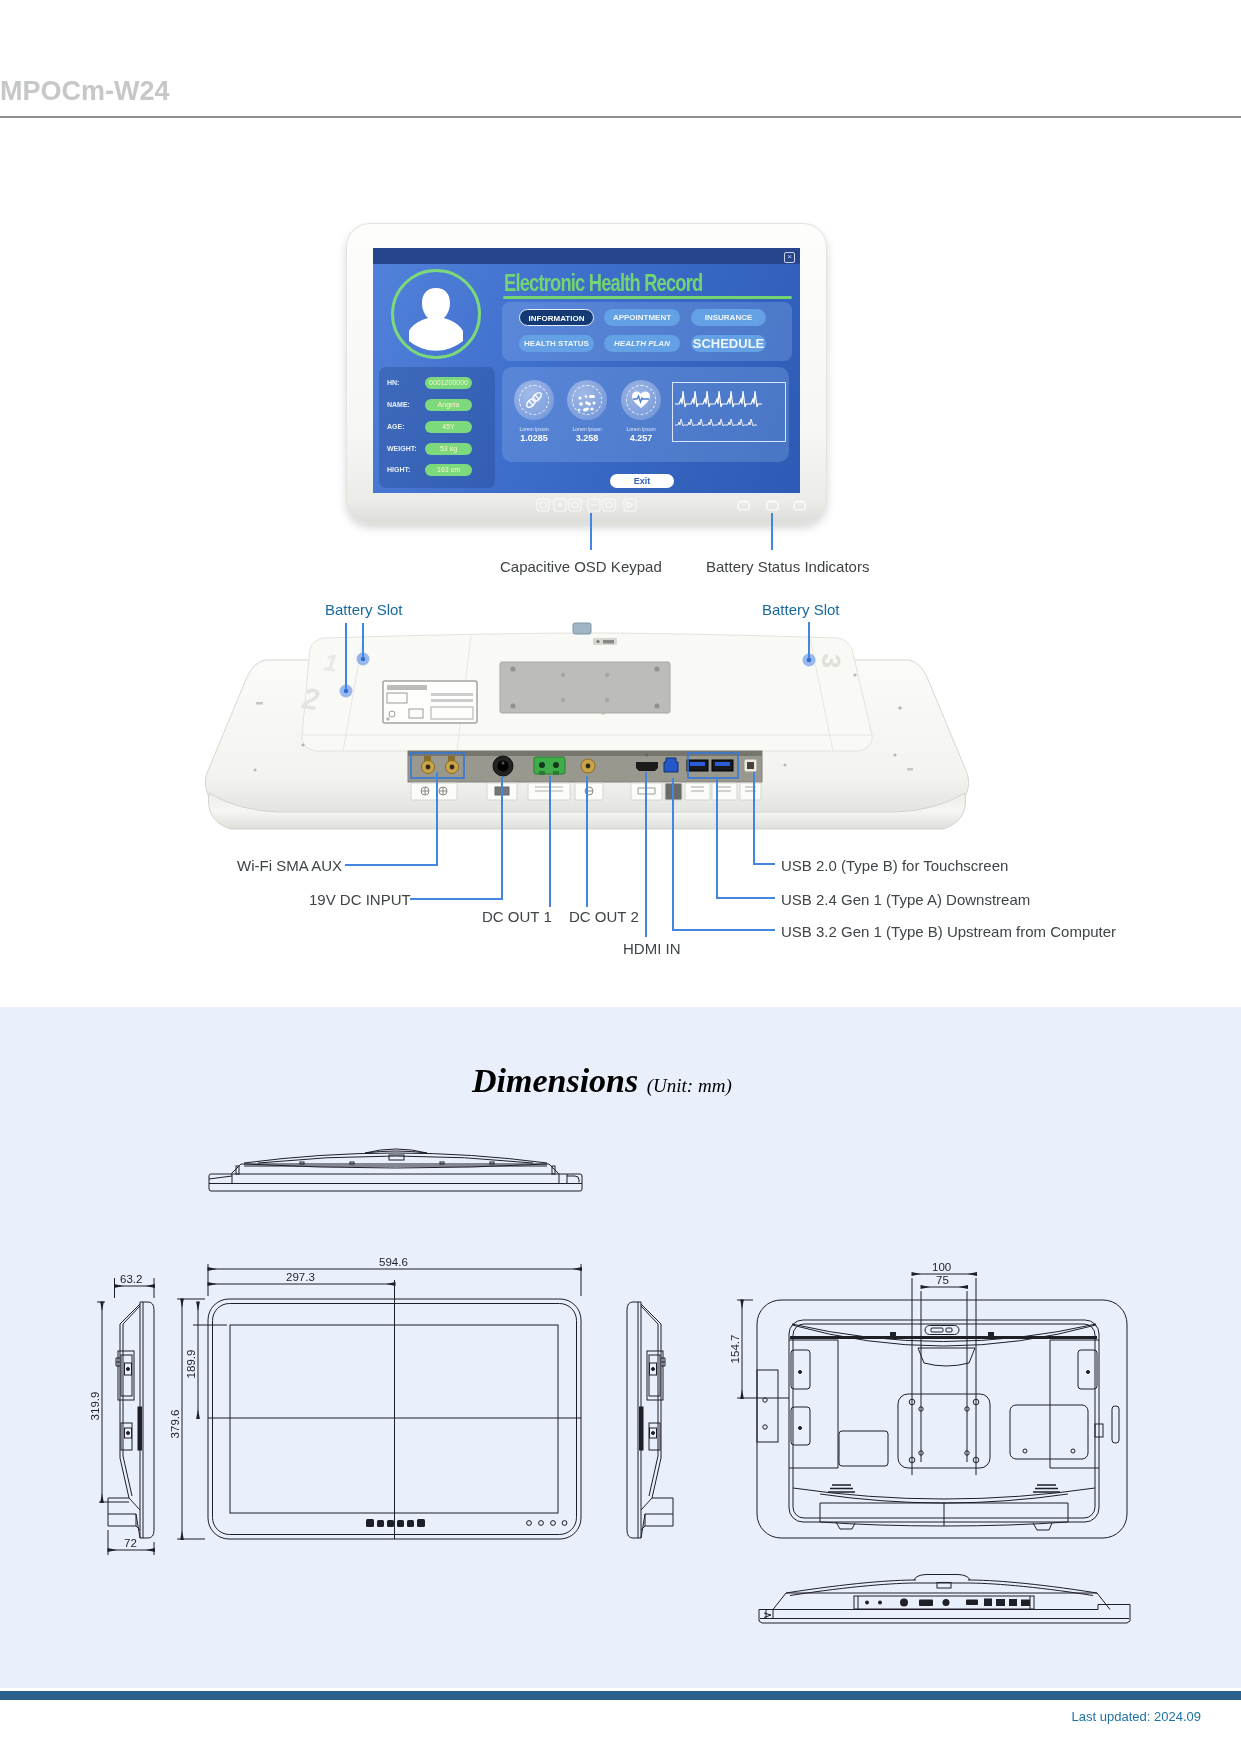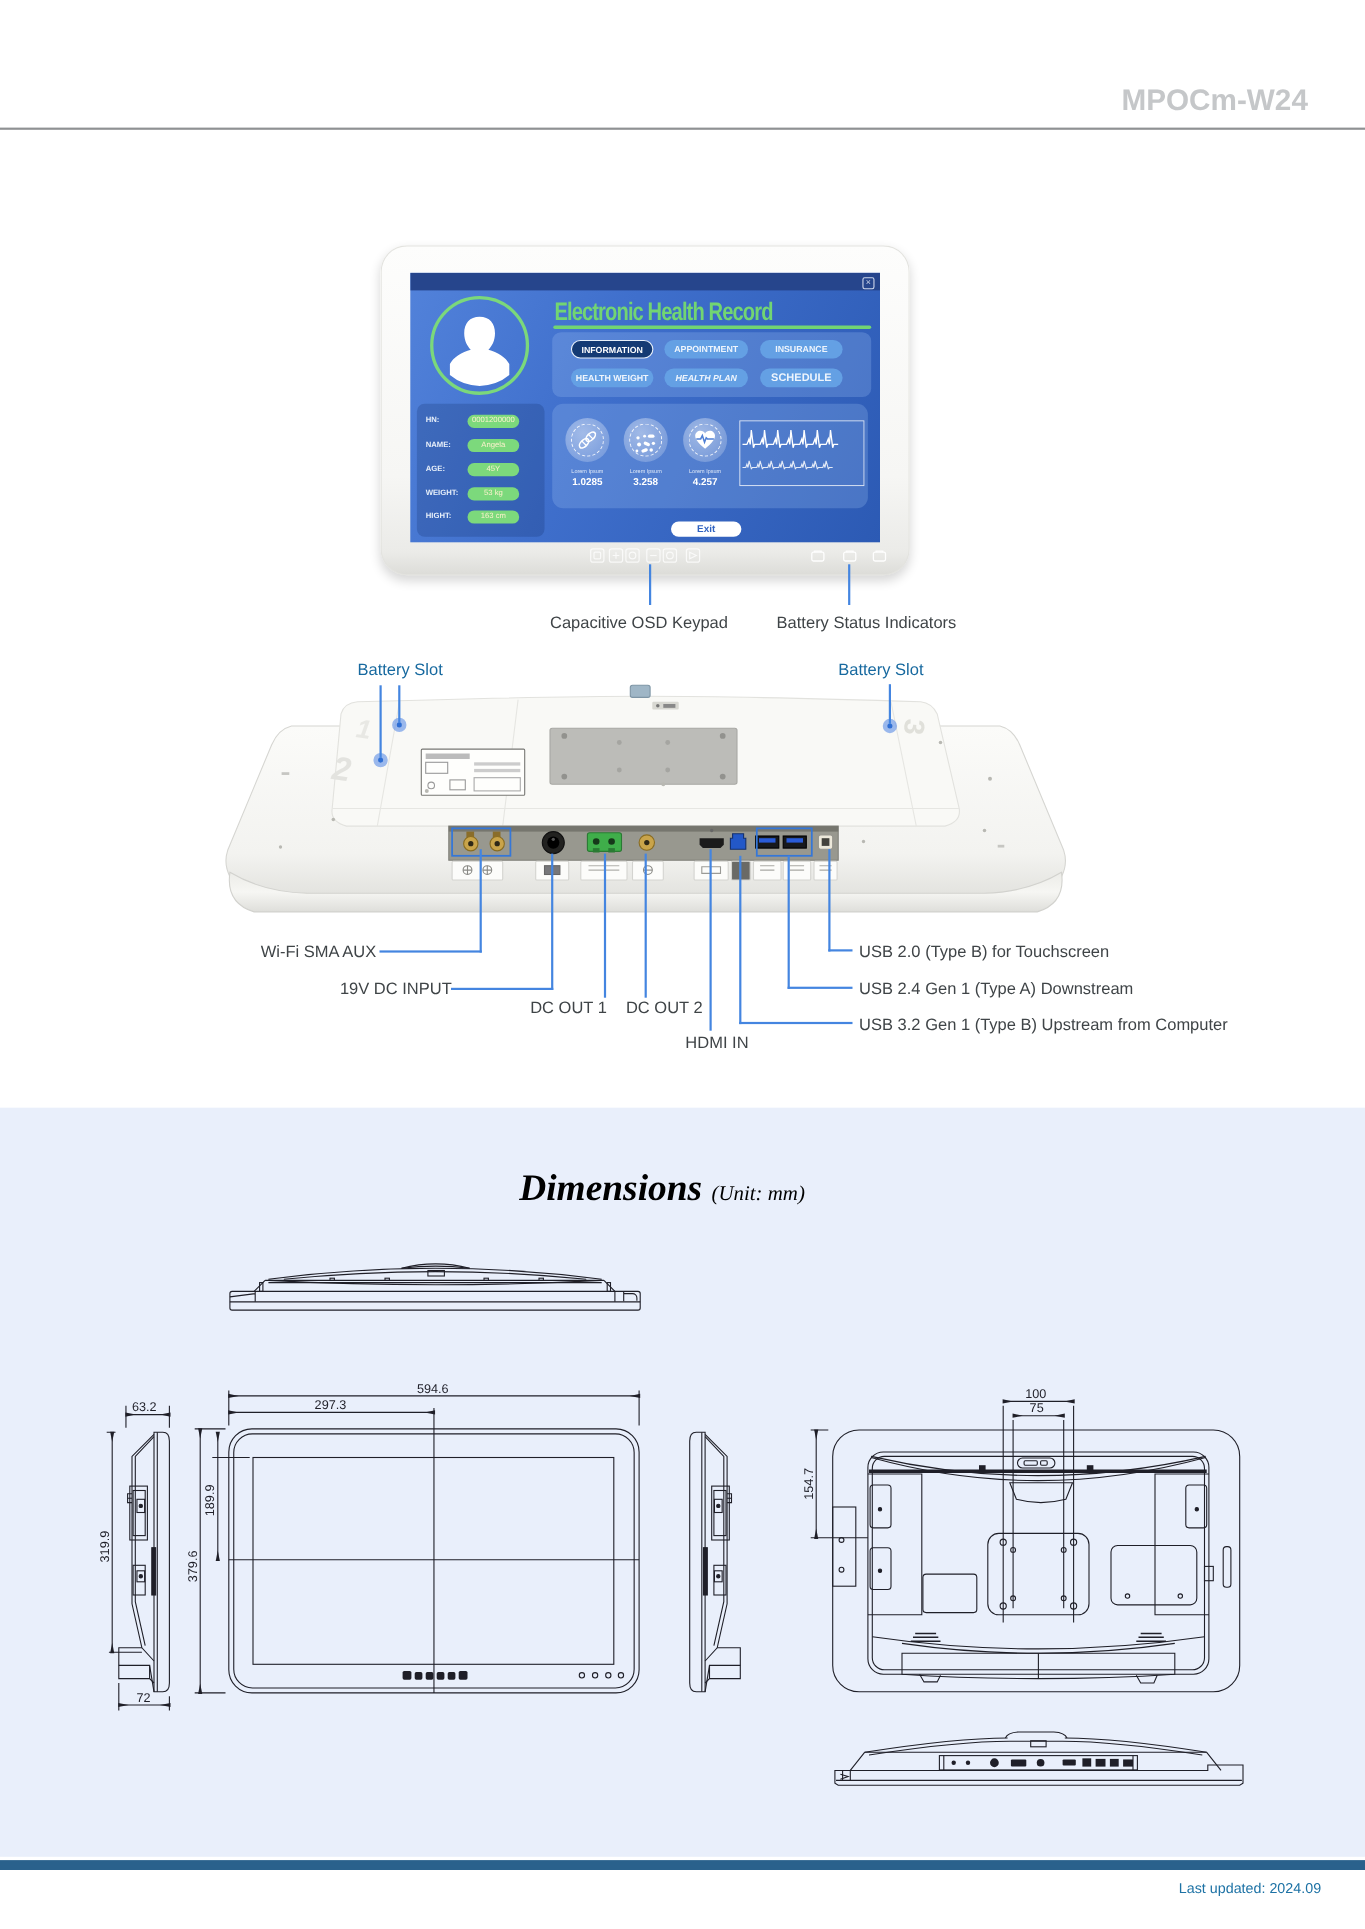--- a/index.html
+++ b/index.html
@@ -7,21 +7,21 @@
         font-family:"Liberation Sans",sans-serif;}
   .abs{position:absolute;}
   .callout{position:absolute;color:#3f4447;font-size:15px;white-space:nowrap;}
   .blueline{position:absolute;background:#4485e0;}
   .bluetext{position:absolute;color:#17699f;font-size:15px;white-space:nowrap;}
 </style>
 </head>
 <body>
 <div id="page">
 
-<div class="abs" style="left:0;top:76px;width:1189px;text-align:right;font-size:27px;font-weight:bold;color:#c5c7c9;letter-spacing:0px;">MPOCm-W24</div>
+<div class="abs" style="left:0;top:76px;width:1189px;text-align:left;font-size:27px;font-weight:bold;color:#c5c7c9;letter-spacing:0px;">MPOCm-W24</div>
 
 <div class="abs" style="left:0;top:116px;width:1241px;height:2px;background:#8f9193;"></div>
 
 <div class="abs" style="left:346px;top:223px;width:481px;height:300px;border-radius:24px;background:linear-gradient(180deg,#fdfdfc 0%,#f6f6f4 70%,#ebebe8 93%,#dcdcd8 100%);box-shadow:0 5px 10px rgba(0,0,0,0.16), inset 0 0 0 1px #e3e3df;"></div>
 
 <div class="abs" style="left:373px;top:248px;width:427px;height:245px;background:linear-gradient(115deg,#5282da 0%,#3f6fcc 40%,#2c5ab4 100%);overflow:hidden;">
 
   <div class="abs" style="left:0;top:0;width:427px;height:16px;background:#26458c;"></div>
 
   <div class="abs" style="left:411px;top:4px;width:9px;height:9px;border:1px solid #cdd6ea;border-radius:2px;color:#cdd6ea;font-size:8px;line-height:8px;text-align:center;">×</div>
@@ -37,25 +37,25 @@
   <div class="abs" style="left:130px;top:48px;width:289px;height:3px;background:#72d572;border-radius:2px;"></div>
 
   <div class="abs" style="left:129px;top:54px;width:290px;height:59px;border-radius:8px;background:rgba(150,185,240,0.28);"></div>
 
   <div class="abs" style="left:146px;top:61px;width:75px;height:17px;border-radius:9px;background:#143a74;border:1px solid #e8f0fa;color:#fff;font-size:8px;font-weight:bold;line-height:17px;text-align:center;box-sizing:border-box;">INFORMATION</div>
 
   <div class="abs" style="left:231px;top:61px;width:76px;height:17px;border-radius:9px;background:#64a0e4;color:#eef5fd;font-size:8px;font-weight:bold;line-height:17px;text-align:center;">APPOINTMENT</div>
 
   <div class="abs" style="left:318px;top:61px;width:75px;height:17px;border-radius:9px;background:#64a0e4;color:#eef5fd;font-size:8px;font-weight:bold;line-height:17px;text-align:center;">INSURANCE</div>
 
-  <div class="abs" style="left:146px;top:87px;width:75px;height:17px;border-radius:9px;background:#64a0e4;color:#eef5fd;font-size:8px;font-weight:bold;line-height:17px;text-align:center;">HEALTH WEIGHT</div>
+  <div class="abs" style="left:146px;top:87px;width:75px;height:17px;border-radius:9px;background:#64a0e4;color:#eef5fd;font-size:8px;font-weight:bold;line-height:17px;text-align:center;">HEALTH STATUS</div>
 
   <div class="abs" style="left:231px;top:87px;width:76px;height:17px;border-radius:9px;background:#64a0e4;color:#eef5fd;font-size:8px;font-weight:bold;line-height:17px;text-align:center;font-style:italic;">HEALTH PLAN</div>
 
-  <div class="abs" style="left:318px;top:87px;width:75px;height:17px;border-radius:9px;background:#64a0e4;color:#eef5fd;font-size:10px;font-weight:bold;line-height:17px;text-align:center;">SCHEDULE</div>
+  <div class="abs" style="left:318px;top:87px;width:75px;height:17px;border-radius:9px;background:#64a0e4;color:#eef5fd;font-size:13px;font-weight:bold;line-height:17px;text-align:center;">SCHEDULE</div>
 
   <div class="abs" style="left:6px;top:119px;width:116px;height:121px;border-radius:7px;background:rgba(15,40,95,0.22);"></div>
 
   <div class="abs" style="left:14px;top:129px;width:36px;font-size:7px;font-weight:bold;color:#e8f0fa;line-height:12px;">HN:</div>
   <div class="abs" style="left:52px;top:129px;width:47px;height:12px;border-radius:6px;background:#7cd97c;font-size:7px;color:#fdf2cd;text-align:center;line-height:12px;">0001200000</div>
 
   <div class="abs" style="left:14px;top:151px;width:36px;font-size:7px;font-weight:bold;color:#e8f0fa;line-height:12px;">NAME:</div>
   <div class="abs" style="left:52px;top:151px;width:47px;height:12px;border-radius:6px;background:#7cd97c;font-size:7px;color:#fdf2cd;text-align:center;line-height:12px;">Angela</div>
 
   <div class="abs" style="left:14px;top:173px;width:36px;font-size:7px;font-weight:bold;color:#e8f0fa;line-height:12px;">AGE:</div>

